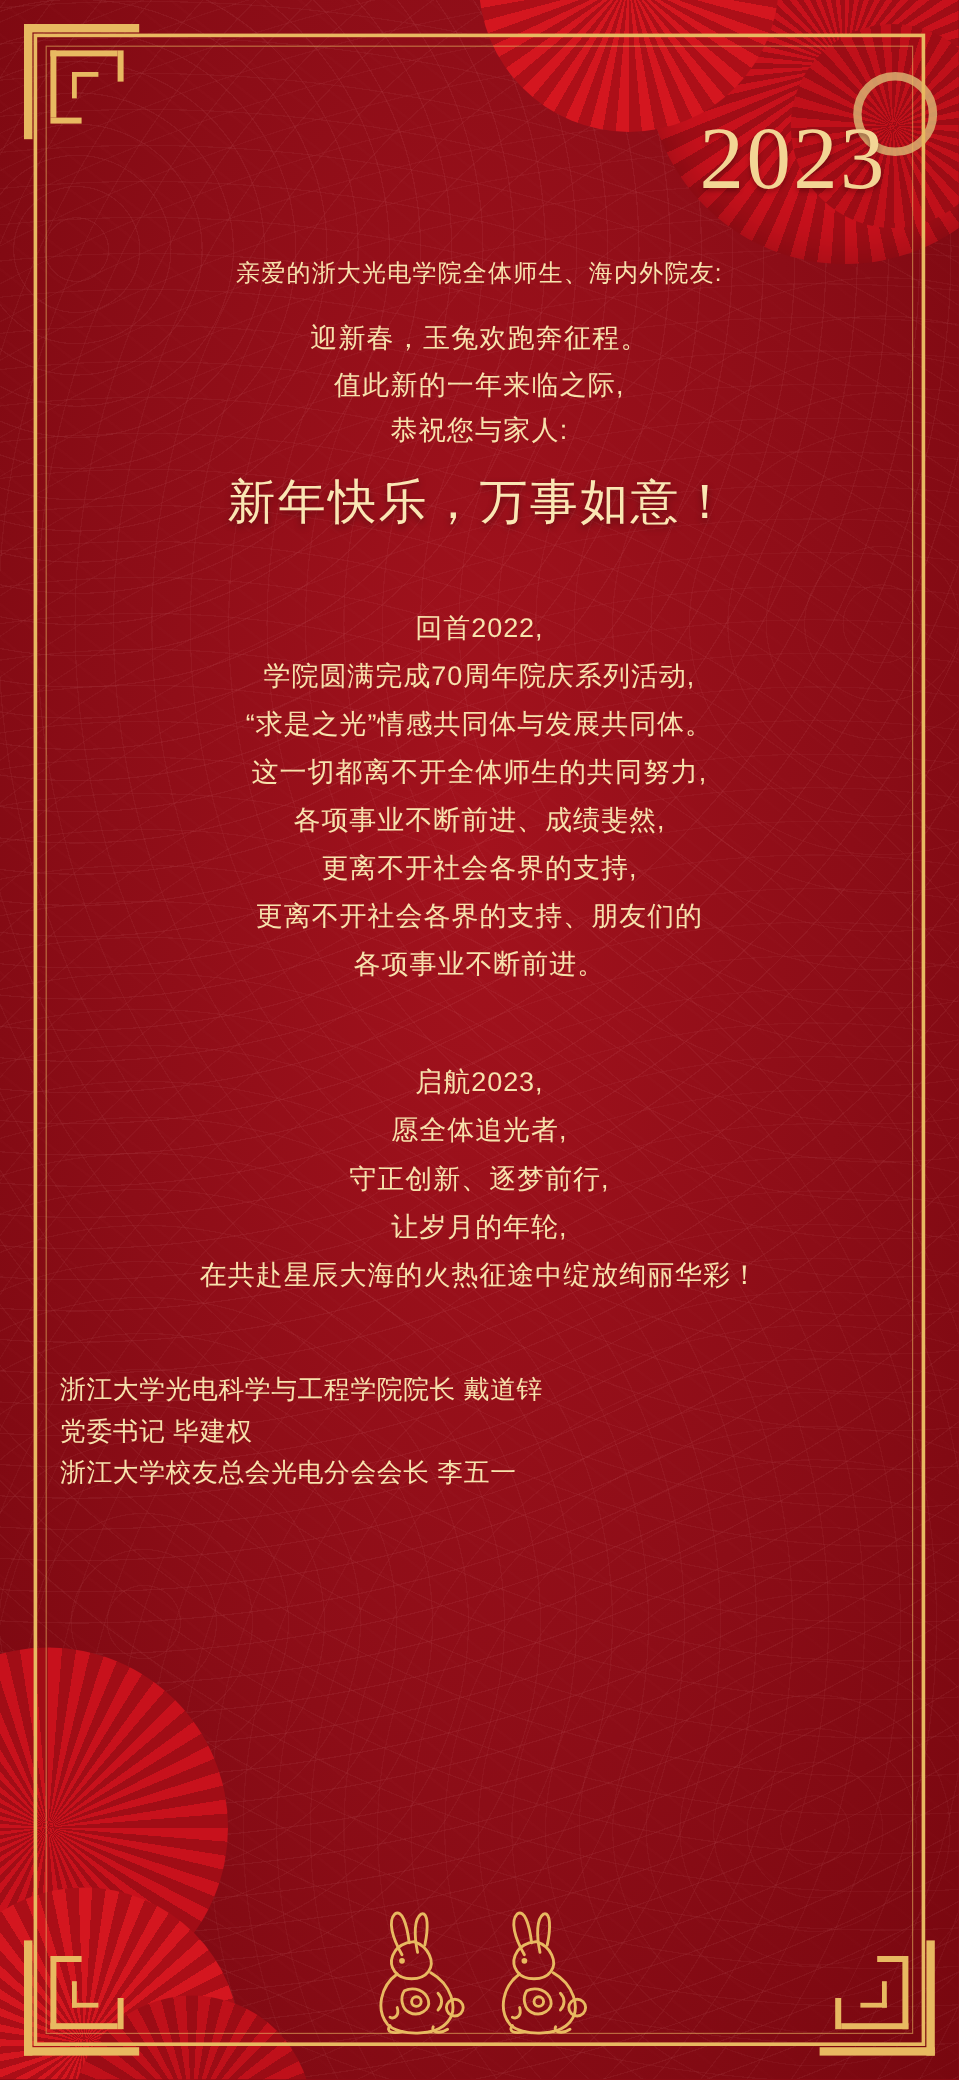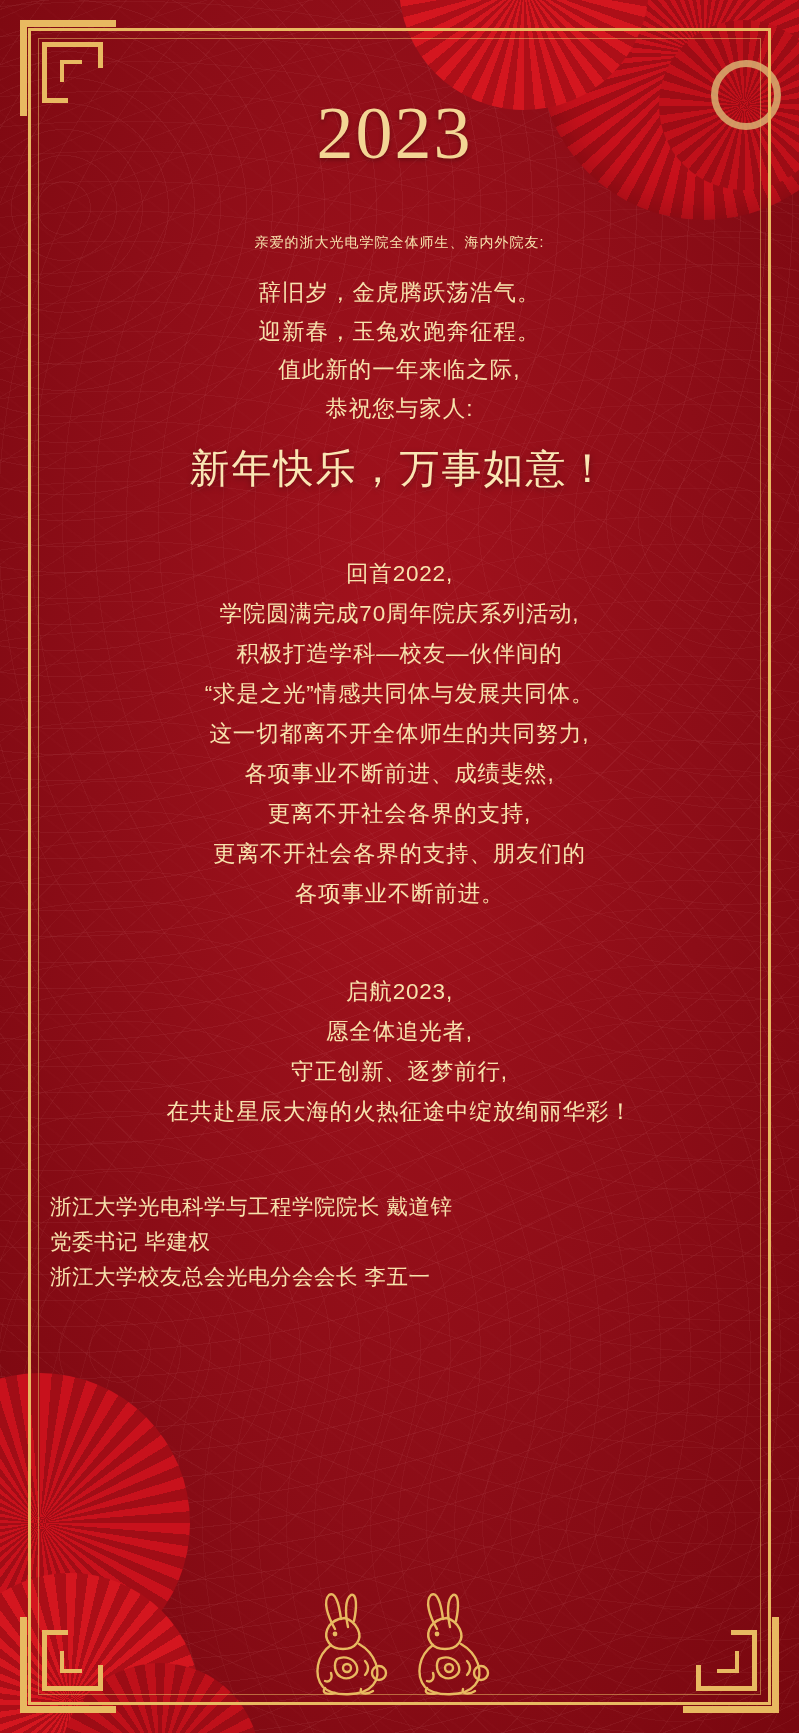--- a/index.html
+++ b/index.html
@@ -152,30 +152,30 @@
     top: 60px;
     text-align: center;
     color: #f6dfa8;
   }
 
   .year {
     font-family: "Liberation Serif", serif;
     font-size: 74px;
     letter-spacing: 2px;
     color: #f3d595;
-    text-align: center;
+    text-align: right;
     margin: 36px 0 0 0;
     padding-right: 10px;
     line-height: 1;
     text-shadow: 0 2px 4px rgba(0,0,0,.3);
   }
 
   .salutation {
-    margin-top: 64px;
-    font-size: 14px;
+    margin-top: 44px;
+    font-size: 20px;
     letter-spacing: 1px;
     color: #f7e2ad;
   }
 
   .verse {
     margin-top: 22px;
     font-size: 22.5px;
     line-height: 1.72;
     color: #f7e2ad;
     letter-spacing: 1px;
@@ -273,44 +273,43 @@
       <i class="m8"></i>
   </div>
 
   <div class="content">
 
     <div class="year">2023</div>
 
     <div class="salutation">亲爱的浙大光电学院全体师生、海内外院友:</div>
 
     <div class="verse">
-      <div>辞旧岁，金虎腾跃荡浩气。</div>
       <div>迎新春，玉兔欢跑奔征程。</div>
       <div>值此新的一年来临之际,</div>
       <div>恭祝您与家人:</div>
     </div>
 
     <div class="headline">新年快乐，万事如意！</div>
 
     <div class="block">
       <div>回首2022,</div>
       <div>学院圆满完成70周年院庆系列活动,</div>
-      <div>积极打造学科—校友—伙伴间的</div>
       <div>“求是之光”情感共同体与发展共同体。</div>
       <div>这一切都离不开全体师生的共同努力,</div>
       <div>各项事业不断前进、成绩斐然,</div>
       <div>更离不开社会各界的支持,</div>
       <div>更离不开社会各界的支持、朋友们的</div>
       <div>各项事业不断前进。</div>
     </div>
 
     <div class="block">
       <div>启航2023,</div>
       <div>愿全体追光者,</div>
       <div>守正创新、逐梦前行,</div>
+      <div>让岁月的年轮,</div>
       <div>在共赴星辰大海的火热征途中绽放绚丽华彩！</div>
     </div>
 
     <div class="signature">
       <div>浙江大学光电科学与工程学院院长 戴道锌</div>
       <div>党委书记 毕建权</div>
       <div>浙江大学校友总会光电分会会长 李五一</div>
     </div>
 
   </div>

